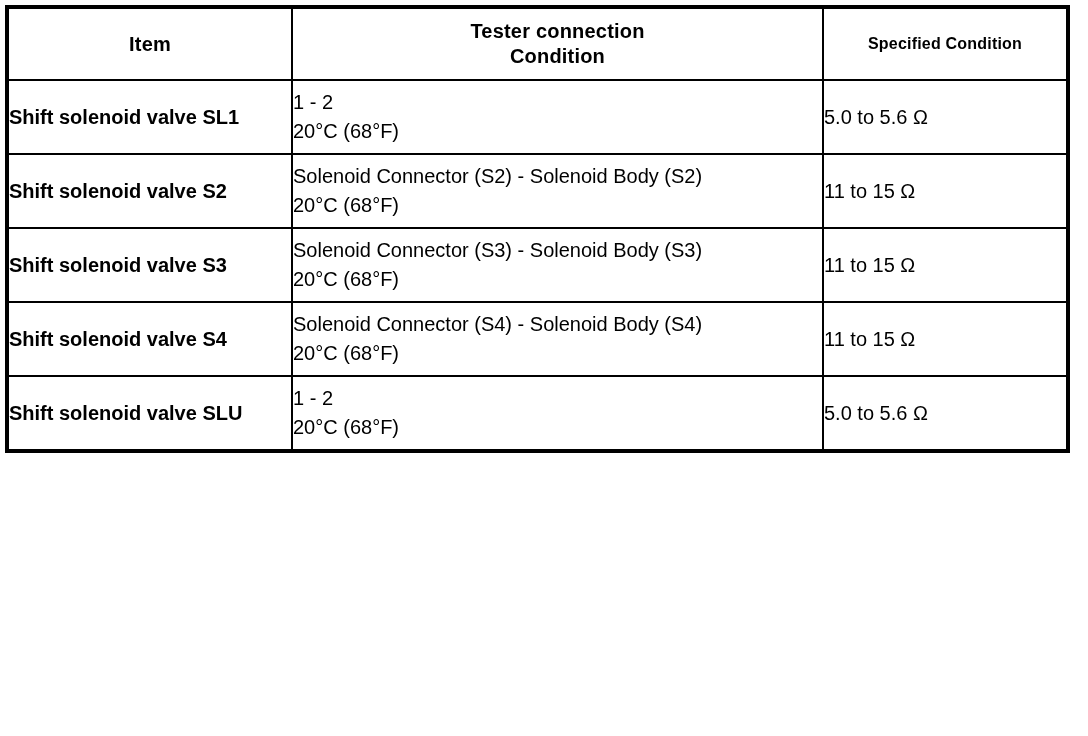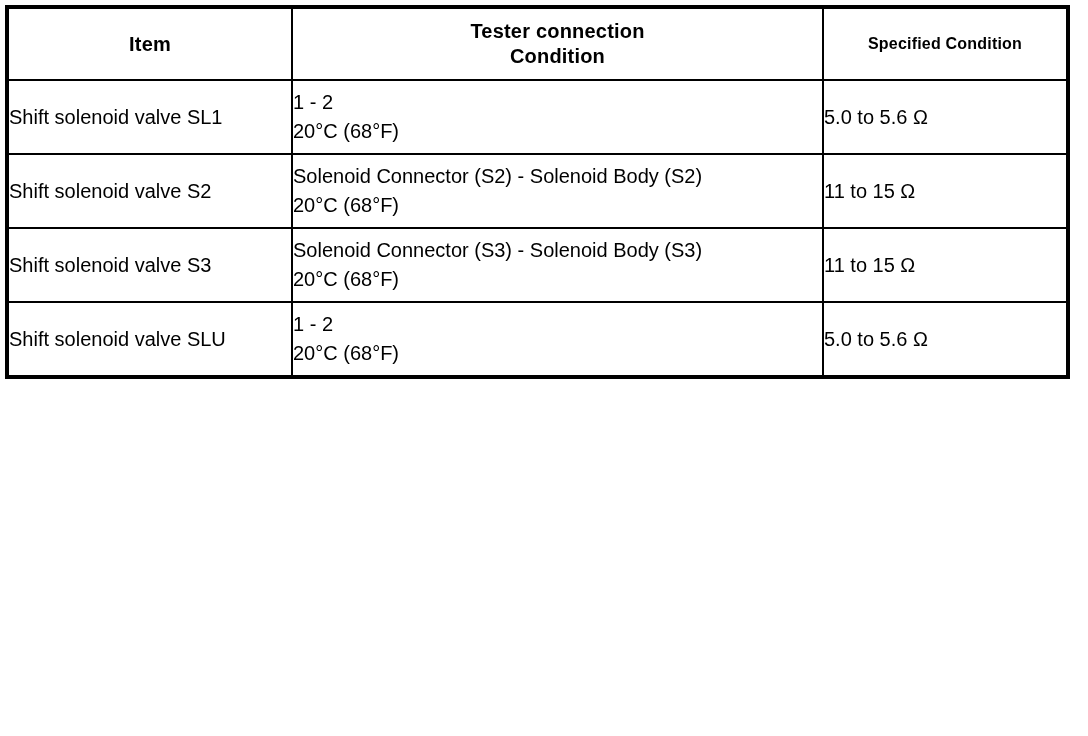--- a/index.html
+++ b/index.html
@@ -67,20 +67,21 @@
   .body-row td {
     height: 72px;
     font-size: 20px;
     line-height: 1.45;
   }
 
   .cell-item {
     padding-left: 5px;
     padding-right: 2px;
     white-space: nowrap;
+    font-weight: bold;
   }
 
   .cell-tester {
     padding-left: 8px;
     padding-right: 4px;
   }
   .cell-tester .line-top { display: block; }
   .cell-tester .line-bottom { display: block; }
 
   .cell-spec {
@@ -128,20 +129,28 @@
         </tr>
         <tr class="body-row">
           <td class="cell-item">Shift solenoid valve S3</td>
           <td class="cell-tester">
             <span class="line-top">Solenoid Connector (S3) - Solenoid Body (S3)</span>
             <span class="line-bottom">20°C (68°F)</span>
           </td>
           <td class="cell-spec">11 to 15 Ω</td>
         </tr>
         <tr class="body-row">
+          <td class="cell-item">Shift solenoid valve S4</td>
+          <td class="cell-tester">
+            <span class="line-top">Solenoid Connector (S4) - Solenoid Body (S4)</span>
+            <span class="line-bottom">20°C (68°F)</span>
+          </td>
+          <td class="cell-spec">11 to 15 Ω</td>
+        </tr>
+        <tr class="body-row">
           <td class="cell-item">Shift solenoid valve SLU</td>
           <td class="cell-tester">
             <span class="line-top">1 - 2</span>
             <span class="line-bottom">20°C (68°F)</span>
           </td>
           <td class="cell-spec">5.0 to 5.6 Ω</td>
         </tr>
       </tbody>
   </table>
 </div>

